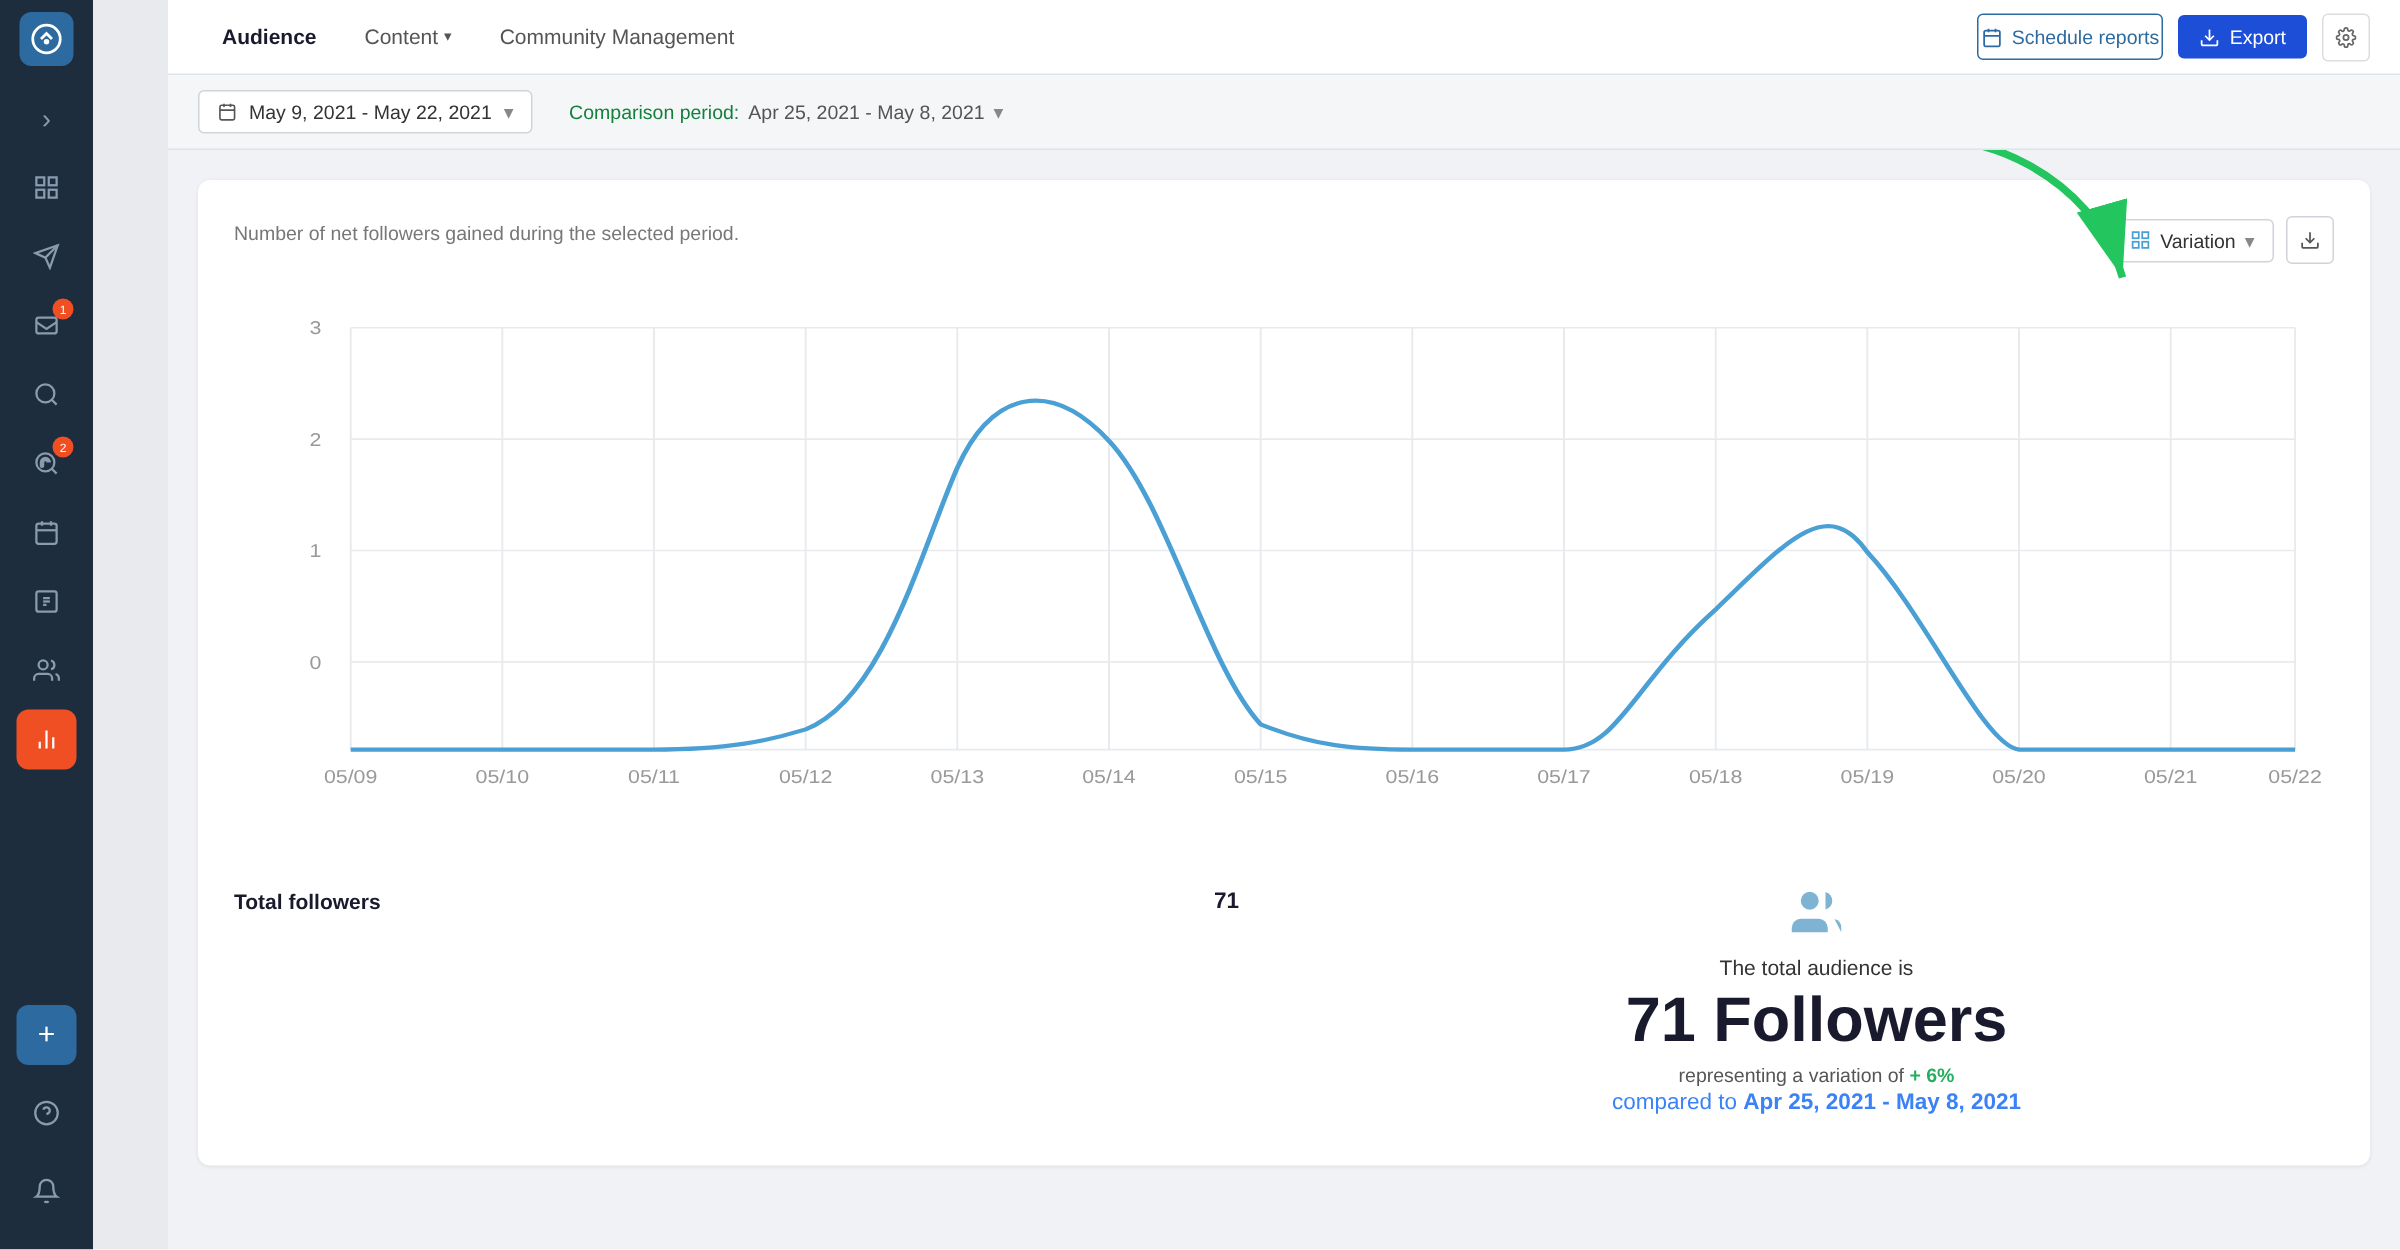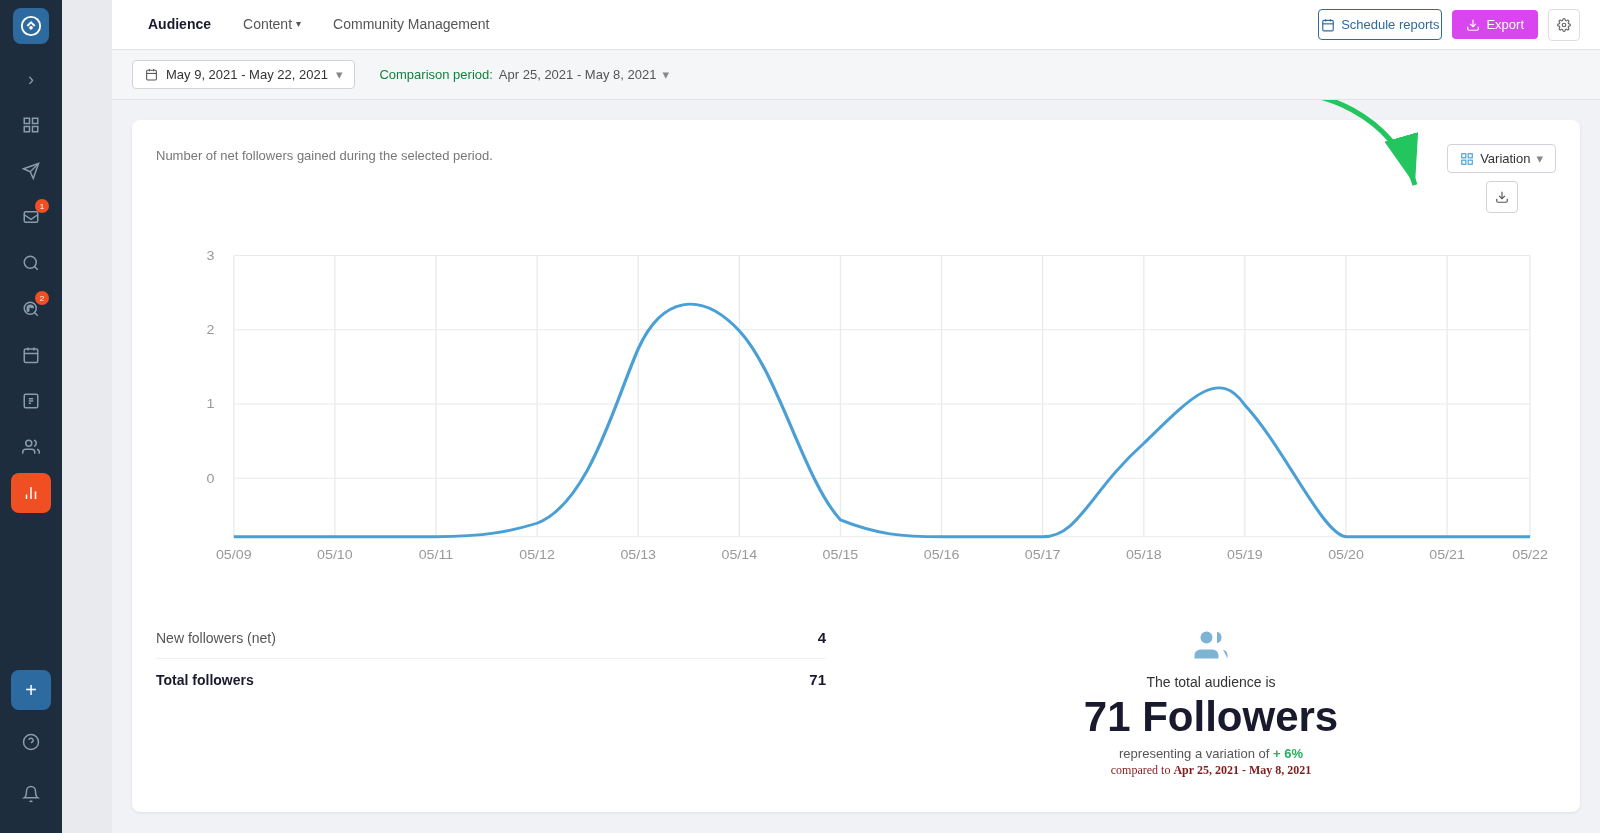--- a/index.html
+++ b/index.html
@@ -86,21 +86,21 @@
     .btn-schedule {
       display: flex; align-items: center; gap: 6px;
       padding: 7px 2px; border: 1.5px solid #2d6a9f;
       border-radius: 4px; background: white;
       color: #2d6a9f; font-size: 13px; font-weight: 500;
       cursor: pointer;
     }
     .btn-export {
       display: flex; align-items: center; gap: 6px;
       padding: 7px 14px; border: none;
-      border-radius: 4px; background: #d946ef;
+      border-radius: 4px; background: #1d4ed8;
       color: white; font-size: 13px; font-weight: 500;
       cursor: pointer;
     }
     .settings-btn {
       width: 32px; height: 32px;
       border: 1px solid #ddd; border-radius: 4px;
       display: flex; align-items: center; justify-content: center;
       cursor: pointer; background: white; color: #666;
     }
 
@@ -137,21 +137,21 @@
       border-radius: 8px;
       padding: 24px;
       box-shadow: 0 1px 3px rgba(0,0,0,0.08);
     }
     .chart-header {
       display: flex; justify-content: space-between; align-items: flex-start;
       margin-bottom: 20px;
     }
     .chart-title { font-size: 18px; font-weight: 700; color: #1a1a2e; }
     .chart-subtitle { font-size: 13px; color: #777; margin-top: 4px; }
-    .chart-controls { display: flex; align-items: center; gap: 8px; flex-direction: column; }
+    .chart-controls { display: flex; align-items: center; gap: 8px; }
     .variation-btn {
       display: flex; align-items: center; gap: 6px;
       padding: 6px 12px; border: 1.5px solid #d0d3d9;
       border-radius: 4px; background: white;
       font-size: 13px; color: #333; cursor: pointer;
     }
     .download-btn {
       width: 32px; height: 32px;
       display: flex; align-items: center; justify-content: center;
       border: 1.5px solid #d0d3d9; border-radius: 4px;
@@ -455,24 +455,20 @@
           <text x="762" y="290" text-anchor="middle" class="x-axis-label">05/18</text>
           <text x="840" y="290" text-anchor="middle" class="x-axis-label">05/19</text>
           <text x="918" y="290" text-anchor="middle" class="x-axis-label">05/20</text>
           <text x="996" y="290" text-anchor="middle" class="x-axis-label">05/21</text>
           <text x="1060" y="290" text-anchor="middle" class="x-axis-label">05/22</text>
         </svg>
       </div>
 
       <div class="stats-row">
         <div class="stats-left">
-          <div class="stat-item">
-            <span class="stat-label">New followers (net)</span>
-            <span class="stat-value">4</span>
-          </div>
           <div class="stat-item" style="border-bottom:none;">
             <span class="stat-label" style="font-weight:700;color:#1a1a2e;">Total followers</span>
             <span class="stat-value">71</span>
           </div>
         </div>
 
         <div class="stats-right">
           <div class="followers-icon">
             <svg width="40" height="36" viewBox="0 0 24 24" fill="#7fb3d3">
                 <path d="M17 21v-2a4 4 0 0 0-4-4H5a4 4 0 0 0-4 4v2"></path>
@@ -480,21 +476,21 @@
                 <path d="M23 21v-2a4 4 0 0 0-3-3.87"></path>
                 <path d="M16 3.13a4 4 0 0 1 0 7.75"></path>
               </svg>
           </div>
           <div class="audience-label">The total audience is</div>
           <div class="followers-count">71 Followers</div>
           <div class="variation-text">
             <span>representing a variation of</span>
             <span class="variation-pct">+ 6%</span>
           </div>
-          <div style="font-size:12px;color:#7f1d1d;margin-top:2px;font-family:Liberation Serif, serif;">
+          <div style="font-size:15px;color:#3b82f6;margin-top:2px;">
             <span>compared to</span>
             <strong>Apr 25, 2021 - May 8, 2021</strong>
           </div>
         </div>
       </div>
     </div>
   </div>
 </div>
 
 </body></html>

